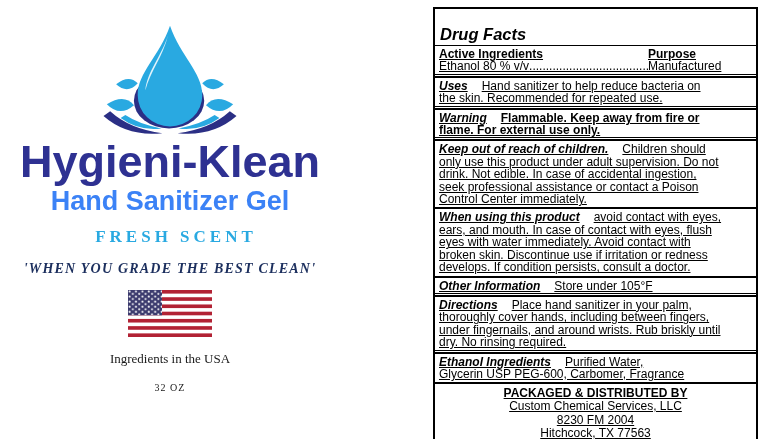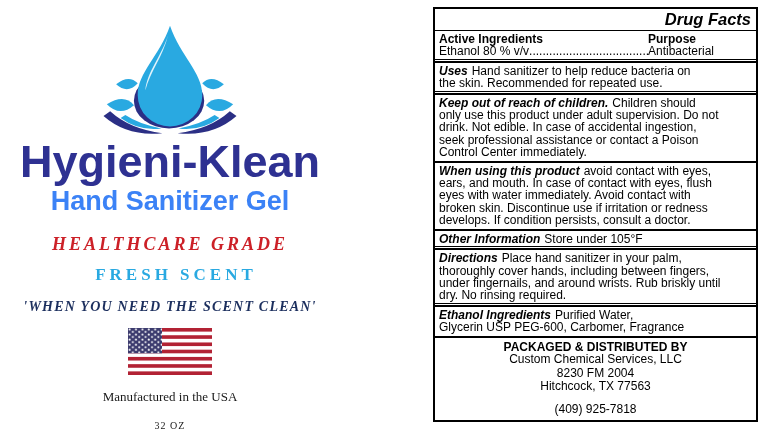--- a/index.html
+++ b/index.html
@@ -21,26 +21,26 @@
   .flag-wrap { margin-top:13px; }
   .made-in   { margin-top:10px; font-family:"Liberation Serif", serif; font-size:13px; color:#1a1a1a; }
   .net-contents { margin-top:15px; font-family:"Liberation Serif", serif; font-size:10px;
                   letter-spacing:1px; color:#1a1a1a; }
 
   
   .panel { position:absolute; left:433px; top:7px; width:325px;
            border:2.5px solid #000; background:#fff; color:#000;
            font-size:12px; line-height:12.4px; }
   .df-title { font-size:16.5px; line-height:19px; font-weight:bold; font-style:italic;
-              padding:1px 5px 1px; border-bottom:1.6px solid #000;text-align:right; }
-  .sec { padding:2px 4px 2px; border-top:2.5px solid #000; }
+              padding:16px 5px 1px; border-bottom:1.6px solid #000; }
+  .sec { padding:2px 4px 2px; border-top:2.5px solid #000;text-decoration:underline; }
   .sec.first { border-top:none; }
   .sec.u { padding-bottom:0; }
   .sec.u::after { content:""; display:block; border-bottom:1.4px solid #000; margin:1px -4px 1px; }
-  .lead { font-weight:bold; font-style:italic; padding-right:4px; }
+  .lead { font-weight:bold; font-style:italic; padding-right:14px; }
   .b { font-weight:bold; }
   .txt { white-space:pre-line; }
   .warn .txt { font-weight:bold; }
   .ai-row { display:flex; align-items:flex-end; }
   .ai-left { flex:1; display:flex; align-items:flex-end; min-width:0; }
   .ai-right { width:104px; flex:none; }
   .leader { flex:1; overflow:hidden; white-space:nowrap; min-width:0; }
   .pack { text-align:center; padding:3px 4px 4px; }
   .pack .addr1 { margin-top:2px; }
   .pack .phone { margin-top:11px; }
@@ -65,23 +65,22 @@
 
       <ellipse cx="89" cy="83" rx="37" ry="29" fill="#2b2f85"></ellipse>
 
       <path d="M90 4 C79 36 56 53 56 77 a34 33 0 0 0 68 0 C124 53 101 36 90 4 Z" fill="#29a9e1"></path>
       <path d="M88 14 C80 38 66 52 64 72 C70 50 82 38 88 14 Z" fill="#ffffff" opacity="0.85"></path>
     </svg>
   </div>
 
   <div class="brand-name">Hygieni-Klean</div>
   <div class="product-name">Hand Sanitizer Gel</div>
-  <div class="grade-line">HEALTHCARE GRADE</div>
   <div class="scent-line">FRESH SCENT</div>
-  <div class="tagline">'WHEN YOU NEED THE SCENT CLEAN'</div>
+  <div class="tagline">'WHEN YOU GRADE THE BEST CLEAN'</div>
 
   <div class="flag-wrap">
     <svg width="84" height="47" viewBox="0 0 84 47" aria-hidden="true">
       <defs>
         <pattern id="stars" width="6.4" height="5.1" patternUnits="userSpaceOnUse">
           <circle cx="1.6" cy="1.4" r="1" fill="#ffffff"></circle>
           <circle cx="4.8" cy="3.9" r="1" fill="#ffffff"></circle>
         </pattern>
       </defs>
       <rect width="84" height="47" fill="#ffffff"></rect>
@@ -92,47 +91,51 @@
           <rect y="21.69" width="84" height="3.62"></rect>
         <rect y="28.92" width="84" height="3.62"></rect>
           <rect y="36.15" width="84" height="3.62"></rect>
         <rect y="43.38" width="84" height="3.62"></rect>
       </g>
       <rect width="34" height="25.3" fill="#3c3b6e"></rect>
       <rect width="34" height="25.3" fill="url(#stars)"></rect>
     </svg>
   </div>
 
-  <div class="made-in">Manufactured in the USA</div>
+  <div class="made-in">Ingredients in the USA</div>
   <div class="net-contents">32 OZ</div>
 </div>
 
 <div class="panel">
 
   <div class="df-title">Drug Facts</div>
 
   <div class="sec first u">
     <div class="ai-row">
       <span class="ai-left b">Active Ingredients</span>
       <span class="ai-right b">Purpose</span>
     </div>
     <div class="ai-row">
       <span class="ai-left">
         <span>Ethanol 80 % v/v</span>
         <span class="leader">....................................................</span>
       </span>
-      <span class="ai-right">Antibacterial</span>
+      <span class="ai-right">Manufactured</span>
     </div>
   </div>
 
   <div class="sec u">
     <span class="lead">Uses</span><span class="txt">Hand sanitizer to help reduce bacteria on
 the skin. Recommended for repeated use.</span>
   </div>
 
+  <div class="sec u warn">
+    <span class="lead">Warning</span><span class="txt">Flammable. Keep away from fire or
+flame. For external use only.</span>
+  </div>
 
   <div class="sec">
     <span class="lead">Keep out of reach of children.</span><span class="txt">Children should
 only use this product under adult supervision. Do not
 drink. Not edible. In case of accidental ingestion,
 seek professional assistance or contact a Poison
 Control Center immediately.</span>
   </div>
 
   <div class="sec">

